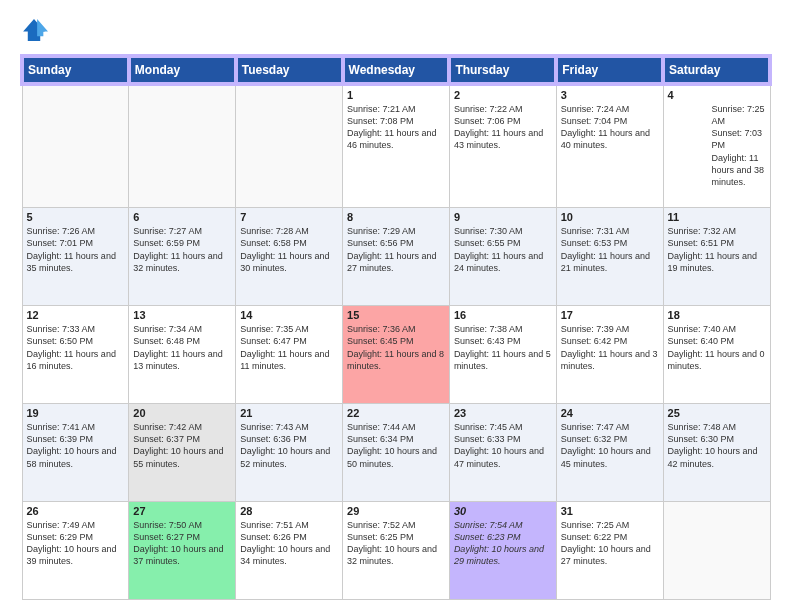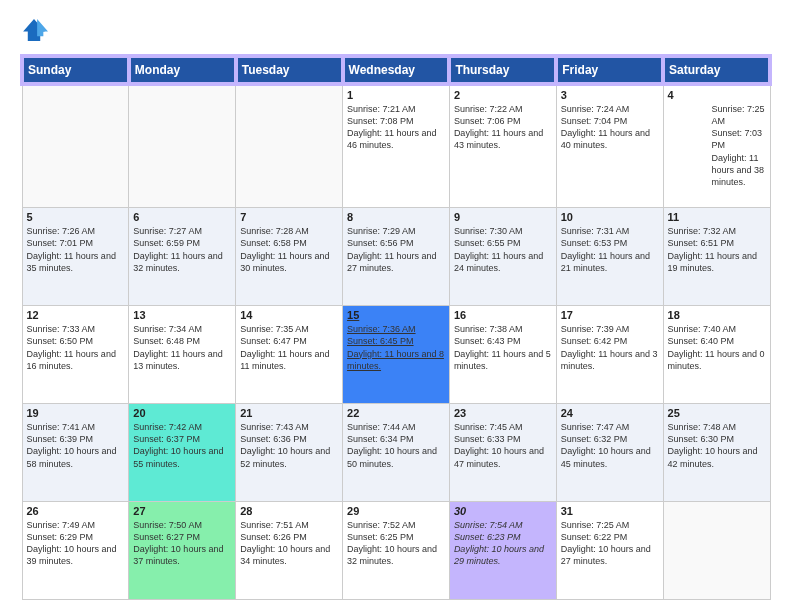--- a/index.html
+++ b/index.html
@@ -230,21 +230,21 @@
             <div class="day-info" style="white-space: pre-line;">Sunrise: 7:34 AM
 Sunset: 6:48 PM
 Daylight: 11 hours and 13 minutes.</div>
           </td>
           <td style="background-color: rgb(255, 255, 255);">
             <span class="day-num">14</span>
             <div class="day-info" style="white-space: pre-line;">Sunrise: 7:35 AM
 Sunset: 6:47 PM
 Daylight: 11 hours and 11 minutes.</div>
           </td>
-          <td style="background-color: #3b82f6; text-decoration: underline;">
+          <td style="background-color: #fca5a5;">
             <span class="day-num">15</span>
             <div class="day-info" style="white-space: pre-line;">Sunrise: 7:36 AM
 Sunset: 6:45 PM
 Daylight: 11 hours and 8 minutes.</div>
           </td>
           <td style="background-color: rgb(255, 255, 255);">
             <span class="day-num">16</span>
             <div class="day-info" style="white-space: pre-line;">Sunrise: 7:38 AM
 Sunset: 6:43 PM
 Daylight: 11 hours and 5 minutes.</div>
@@ -262,21 +262,21 @@
 Daylight: 11 hours and 0 minutes.</div>
           </td>
         </tr>
         <tr>
           <td style="background-color: rgb(238, 242, 249);">
             <span class="day-num">19</span>
             <div class="day-info" style="white-space: pre-line;">Sunrise: 7:41 AM
 Sunset: 6:39 PM
 Daylight: 10 hours and 58 minutes.</div>
           </td>
-          <td style="background-color: #5eead4;">
+          <td style="background-color: #e5e5e5;">
             <span class="day-num">20</span>
             <div class="day-info" style="white-space: pre-line;">Sunrise: 7:42 AM
 Sunset: 6:37 PM
 Daylight: 10 hours and 55 minutes.</div>
           </td>
           <td style="background-color: rgb(238, 242, 249);">
             <span class="day-num">21</span>
             <div class="day-info" style="white-space: pre-line;">Sunrise: 7:43 AM
 Sunset: 6:36 PM
 Daylight: 10 hours and 52 minutes.</div>

